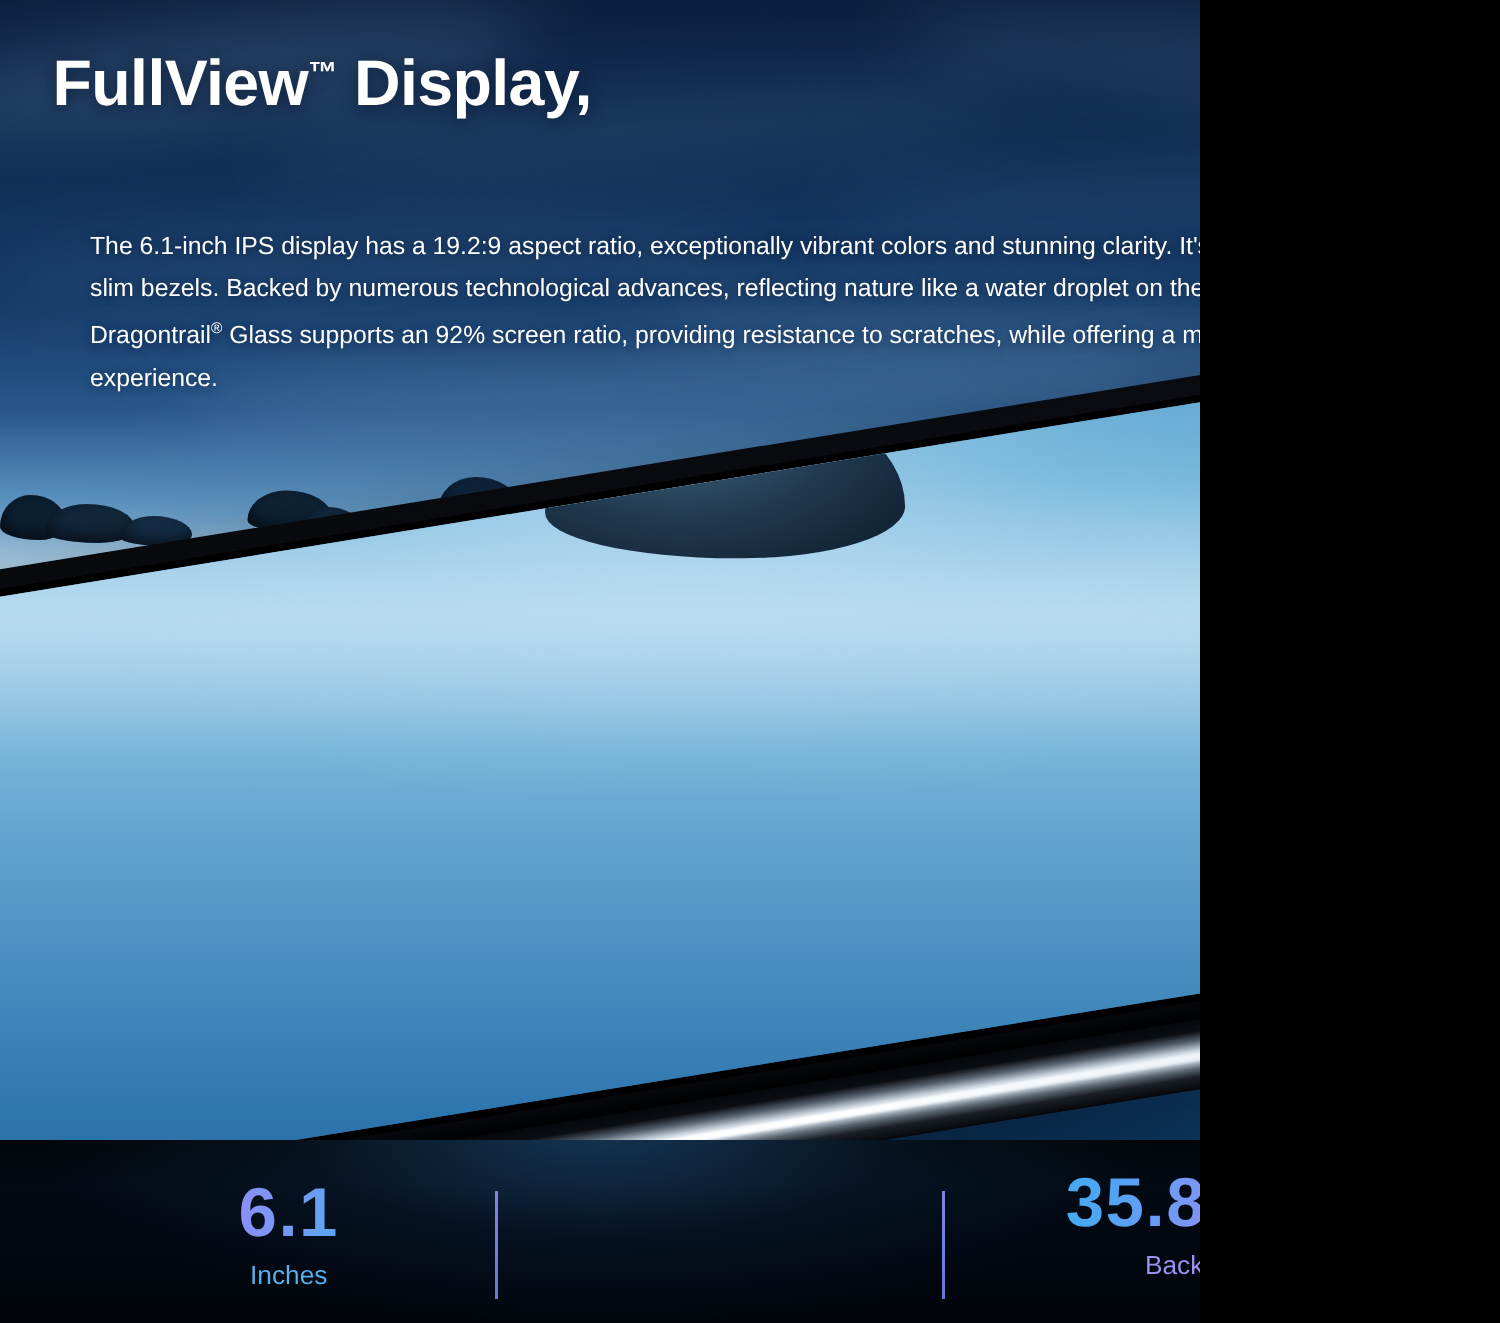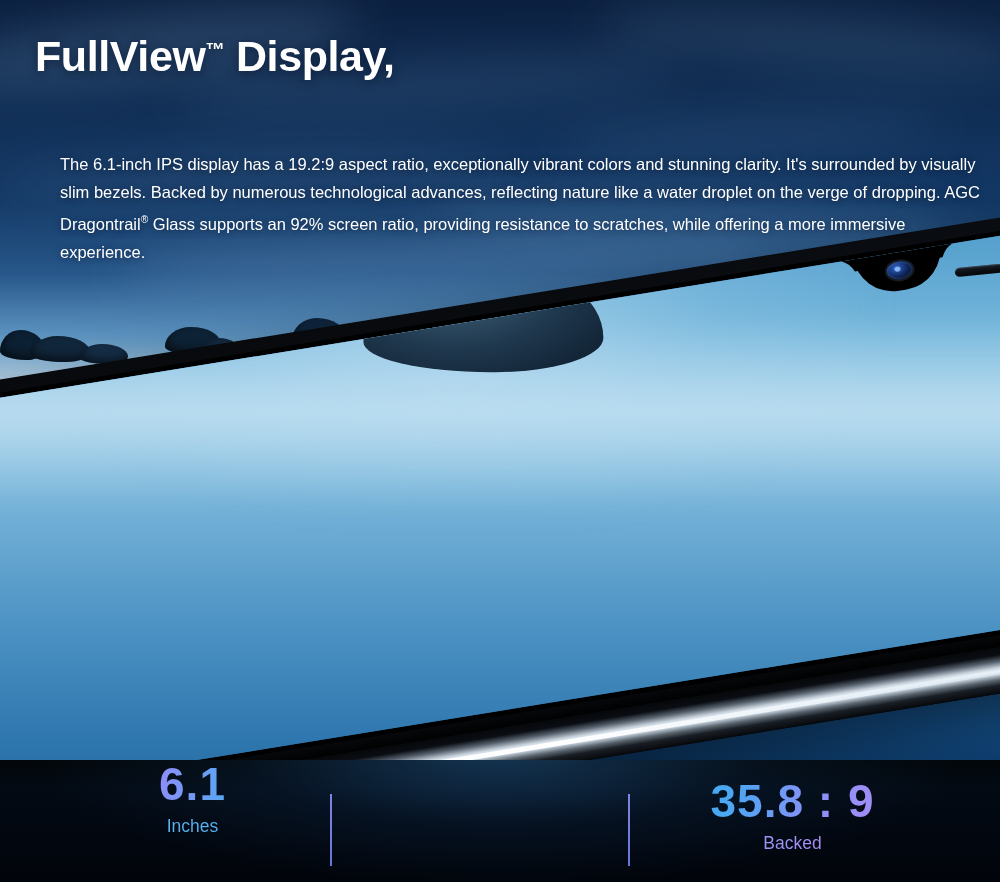--- a/index.html
+++ b/index.html
@@ -5,21 +5,21 @@
   * { margin:0; padding:0; box-sizing:border-box; }
   html, body {
     width:1000px; height:882px;
     background:#000;
     font-family:"Liberation Sans", sans-serif;
     overflow:hidden;
   }
 
   .stage {
     position:relative;
-    width:1000px; height:882px;
+    width:800px; height:882px;
     overflow:hidden;
     background:#737373;
   }
   .scene-base {
     position:absolute; inset:0;
     background:
       linear-gradient(180deg,
         #0b2040 0%,
         #0f2d54 12%,
         #143a67 23%,
@@ -248,21 +248,21 @@
   .stats {
     position:absolute; left:0; right:0; bottom:0; height:122px;
     background:
       radial-gradient(ellipse 62% 150% at 50% -10%, rgba(38,96,150,0.55) 0%, rgba(16,48,82,0.25) 42%, rgba(2,8,16,0) 76%),
       linear-gradient(180deg, #020609 0%, #030a14 24%, #020710 58%, #01040a 100%);
     display:flex; align-items:center;
   }
   .stat {
     position:absolute; text-align:center;
   }
-  .s1 { left:110px; width:165px; top:1px; }
+  .s1 { left:110px; width:165px; top:25px; }
   .s2 { left:405px; width:165px; top:18px; }
   .s3 { left:690px; width:205px; top:18px; }
 
   .stat-value {
     font-size:46px; font-weight:700; line-height:1.02;
     letter-spacing:1px;
     -webkit-background-clip:text; background-clip:text;
     -webkit-text-fill-color:transparent; color:transparent;
   }
   .s1 .stat-value { background-image:linear-gradient(100deg, #9b8cf7 0%, #8f8df8 28%, #5aa6f2 70%, #3fa3ef 100%); }

